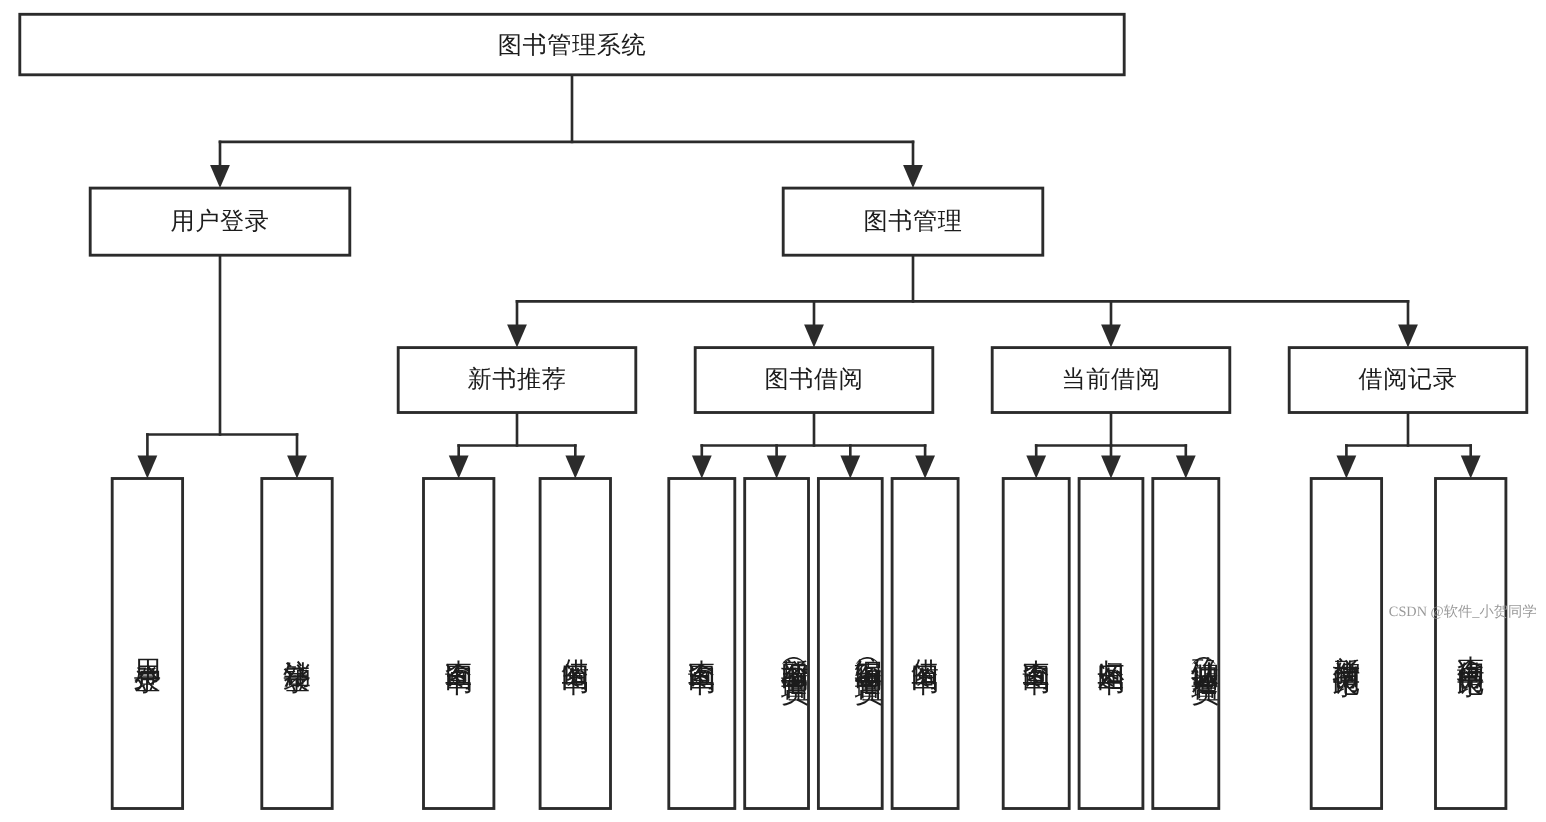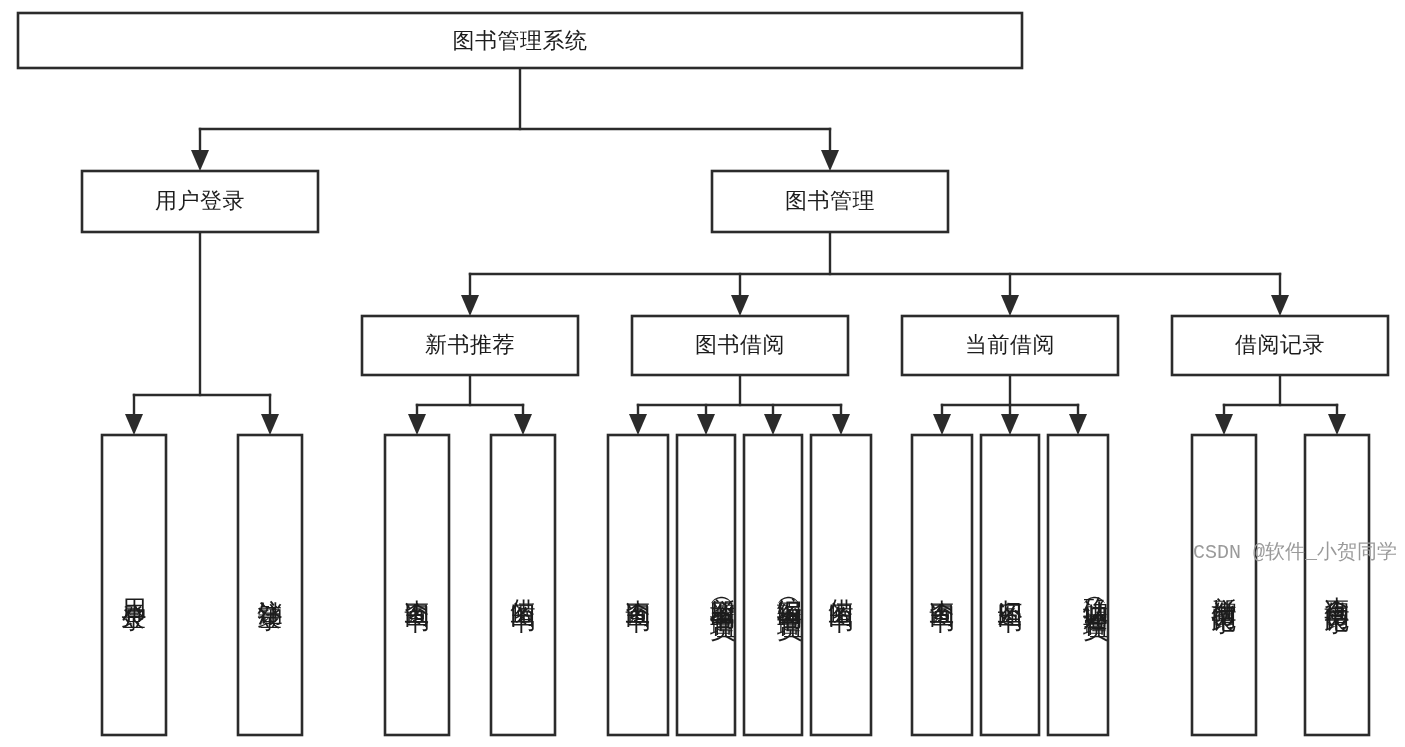--- a/index.html
+++ b/index.html
@@ -36,22 +36,22 @@
     display:flex;
     align-items:center;
     justify-content:center;
     white-space:nowrap;
     pointer-events:none;
     user-select:none;
   }
   .watermark{
     position:absolute;
     right:8px;bottom:4px;
-    font-family:Liberation Mono, monospace;
-    font-size:20px;
+    font-family:Liberation Serif, serif;
+    font-size:13px;
     color:#9a9a9a;
     white-space:nowrap;
     user-select:none;
     margin-left:33px;
   }
 </style>
 </head>
 <body>
 
 <div id="diagram-root">

